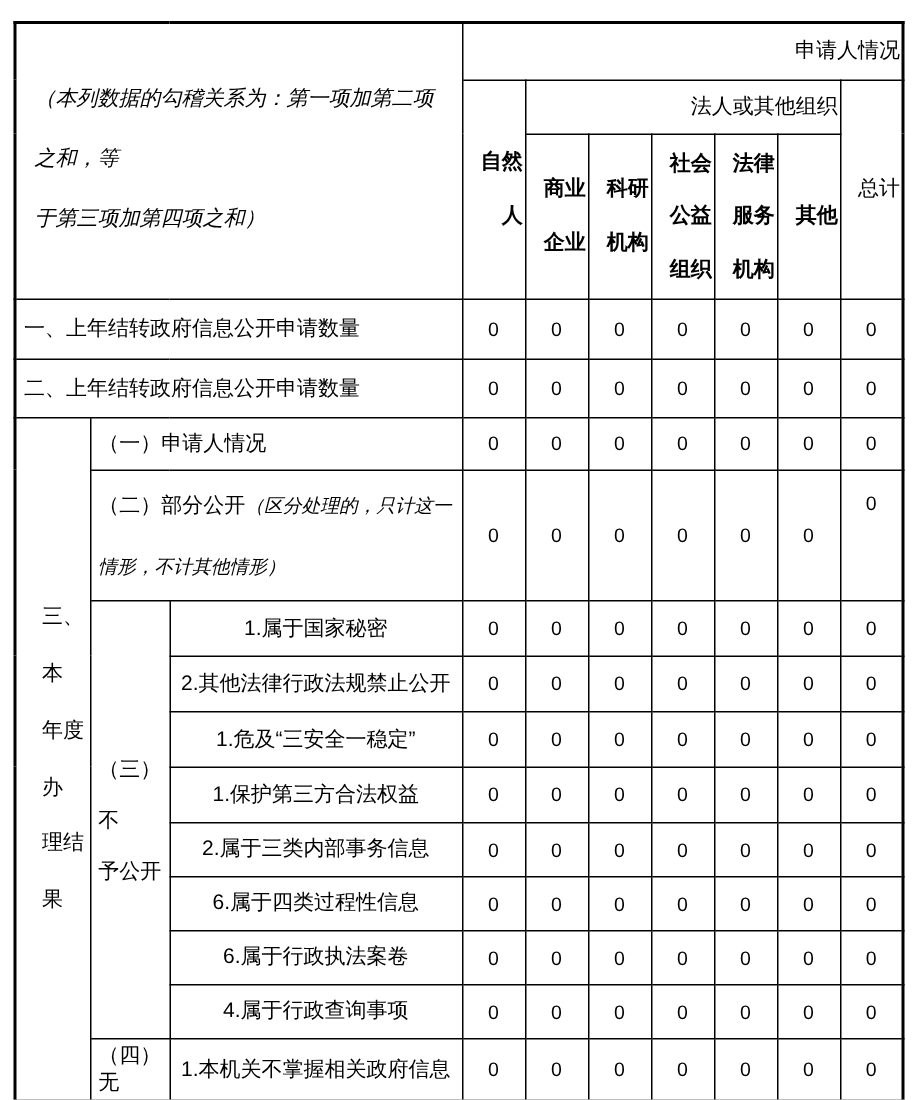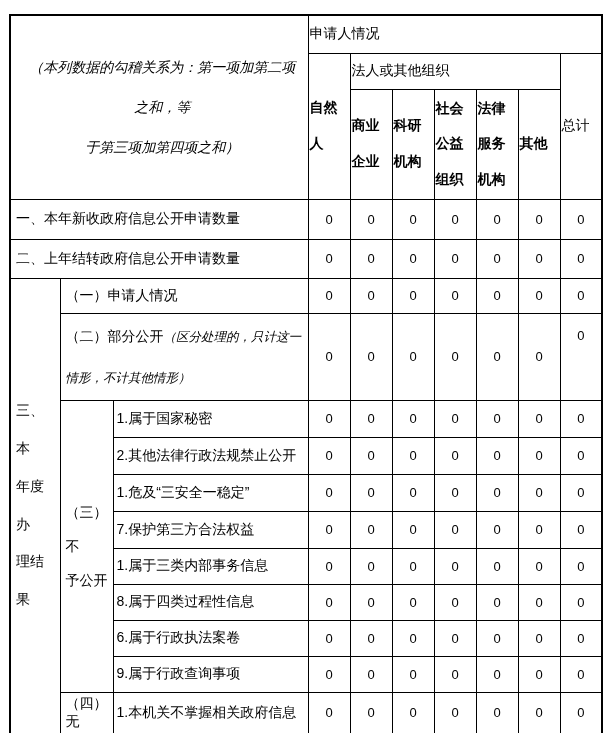--- a/index.html
+++ b/index.html
@@ -23,45 +23,46 @@
     background: #ffffff;
   }
   table.report td {
     border: 1px solid #000000;
     overflow: hidden;
     font-size: 14px;
     vertical-align: middle;
   }
   
   td.hdr {
-    text-align: left;
+    text-align: right;
     margin-left: 48px;
   }
   td.wrap {
     white-space: pre-line;
     line-height: 2.55;
     font-weight: bold;
   }
   
   td.lbl {
     text-align: left;
     padding: 2px 3px 2px 5px;
   }
   td.sec3 {
     white-space: pre-line;
     line-height: 2.7;
-    padding-left: 5px;
+    padding-left: 17px;
   }
   td.den {
     white-space: pre-line;
     line-height: 2.45;
     padding-left: 5px;
   }
   td.item {
     padding-left: 3px;
+    text-align: center;
   }
   td.tall {
     line-height: 40px;
   }
   
   table.report td.v {
     font-size: 13px;
     text-align: center;
     vertical-align: middle;
   }
@@ -69,26 +70,26 @@
     vertical-align: top;
     padding-top: 14px;
   }
   
   .kai {
     font-family: "DejaVu Serif", serif;
     font-style: italic;
     font-size: 12.5px;
   }
   td.note {
-    font-family: Liberation Sans, sans-serif;
+    font-family: Liberation Mono, monospace;
     font-style: italic;
     font-size: 12px;
     line-height: 40px;
     white-space: pre-line;
-    text-align: center;
+    text-align: left;
     padding: 2px 6px 2px 12px;
     vertical-align: middle;
   }
 </style>
 </head>
 <body>
 
 <div class="table-wrap">
   <table class="report">
     <colgroup>
@@ -126,21 +127,21 @@
       <td class="hdr wrap">社会
 公益
 组织</td>
       <td class="hdr wrap">法律
 服务
 机构</td>
       <td class="hdr wrap">其他</td>
     </tr>
 
     <tr style="height:40px">
-      <td class="lbl" colspan="3">一、本年新收政府信息公开申请数量</td>
+      <td class="lbl" colspan="3">一、上年结转政府信息公开申请数量</td>
     <td class="v">0</td>
           <td class="v">0</td>
           <td class="v">0</td>
           <td class="v">0</td>
           <td class="v">0</td>
           <td class="v">0</td>
           <td class="v">0</td>
         </tr>
 
     <tr style="height:39px">
@@ -207,61 +208,61 @@
       <td class="lbl item">1.危及“三安全一稳定”</td>
     <td class="v">0</td>
           <td class="v">0</td>
           <td class="v">0</td>
           <td class="v">0</td>
           <td class="v">0</td>
           <td class="v">0</td>
           <td class="v">0</td>
         </tr>
     <tr style="height:37px">
-      <td class="lbl item">7.保护第三方合法权益</td>
-    <td class="v">0</td>
-          <td class="v">0</td>
-          <td class="v">0</td>
-          <td class="v">0</td>
-          <td class="v">0</td>
-          <td class="v">0</td>
-          <td class="v">0</td>
-        </tr>
-    <tr style="height:36px">
-      <td class="lbl item">1.属于三类内部事务信息</td>
-    <td class="v">0</td>
-          <td class="v">0</td>
-          <td class="v">0</td>
-          <td class="v">0</td>
-          <td class="v">0</td>
-          <td class="v">0</td>
-          <td class="v">0</td>
-        </tr>
-    <tr style="height:36px">
-      <td class="lbl item">8.属于四类过程性信息</td>
+      <td class="lbl item">1.保护第三方合法权益</td>
+    <td class="v">0</td>
+          <td class="v">0</td>
+          <td class="v">0</td>
+          <td class="v">0</td>
+          <td class="v">0</td>
+          <td class="v">0</td>
+          <td class="v">0</td>
+        </tr>
+    <tr style="height:36px">
+      <td class="lbl item">2.属于三类内部事务信息</td>
+    <td class="v">0</td>
+          <td class="v">0</td>
+          <td class="v">0</td>
+          <td class="v">0</td>
+          <td class="v">0</td>
+          <td class="v">0</td>
+          <td class="v">0</td>
+        </tr>
+    <tr style="height:36px">
+      <td class="lbl item">6.属于四类过程性信息</td>
     <td class="v">0</td>
           <td class="v">0</td>
           <td class="v">0</td>
           <td class="v">0</td>
           <td class="v">0</td>
           <td class="v">0</td>
           <td class="v">0</td>
         </tr>
     <tr style="height:36px">
       <td class="lbl item">6.属于行政执法案卷</td>
     <td class="v">0</td>
           <td class="v">0</td>
           <td class="v">0</td>
           <td class="v">0</td>
           <td class="v">0</td>
           <td class="v">0</td>
           <td class="v">0</td>
         </tr>
     <tr style="height:36px">
-      <td class="lbl item">9.属于行政查询事项</td>
+      <td class="lbl item">4.属于行政查询事项</td>
     <td class="v">0</td>
           <td class="v">0</td>
           <td class="v">0</td>
           <td class="v">0</td>
           <td class="v">0</td>
           <td class="v">0</td>
           <td class="v">0</td>
         </tr>
 
     <tr style="height:34px">

